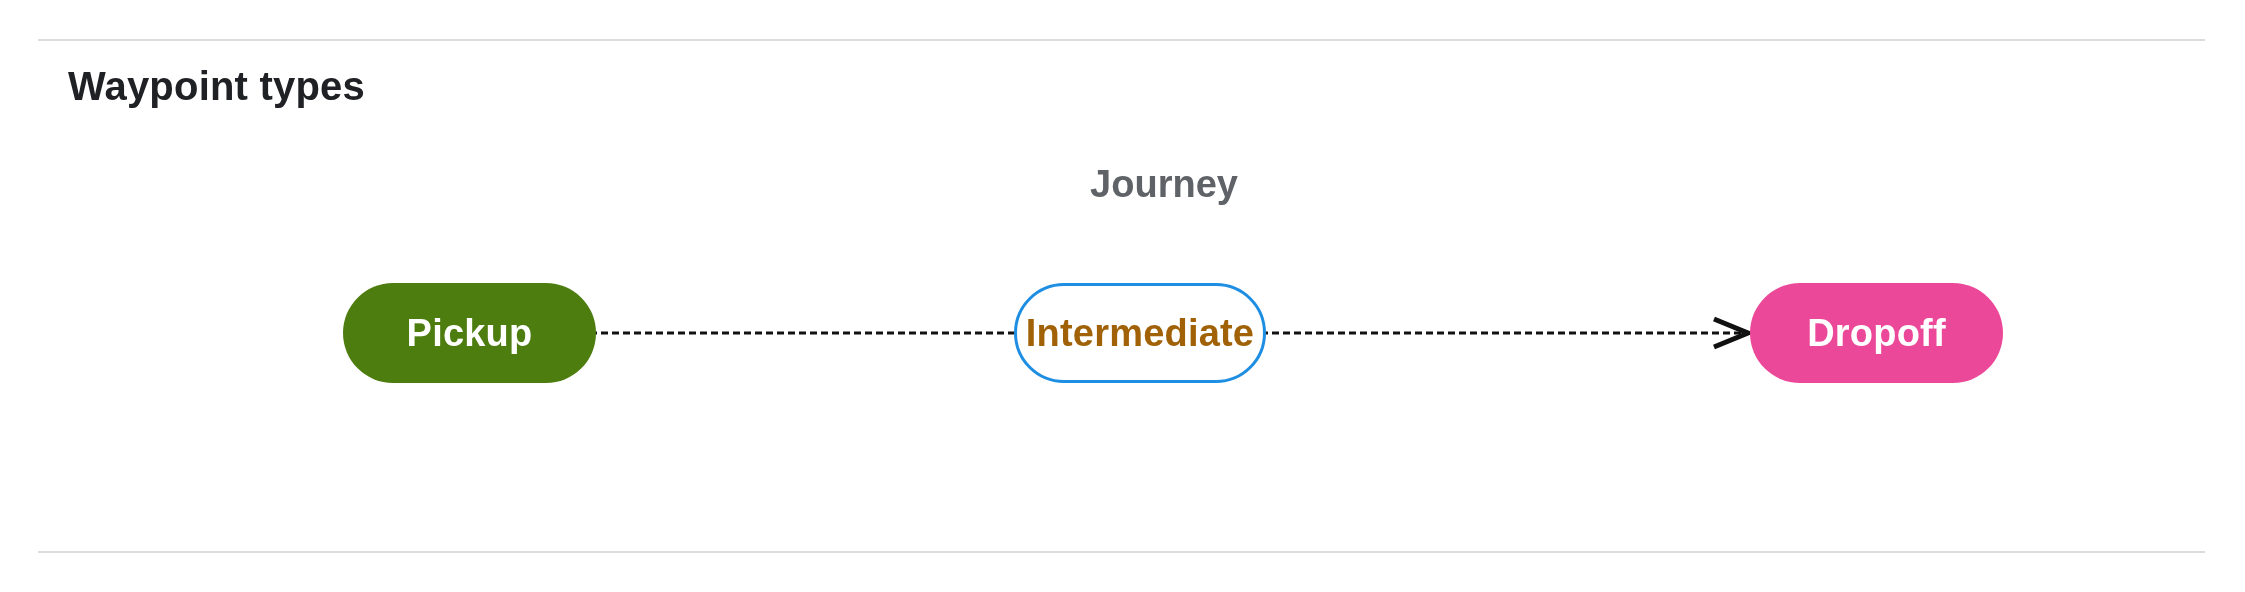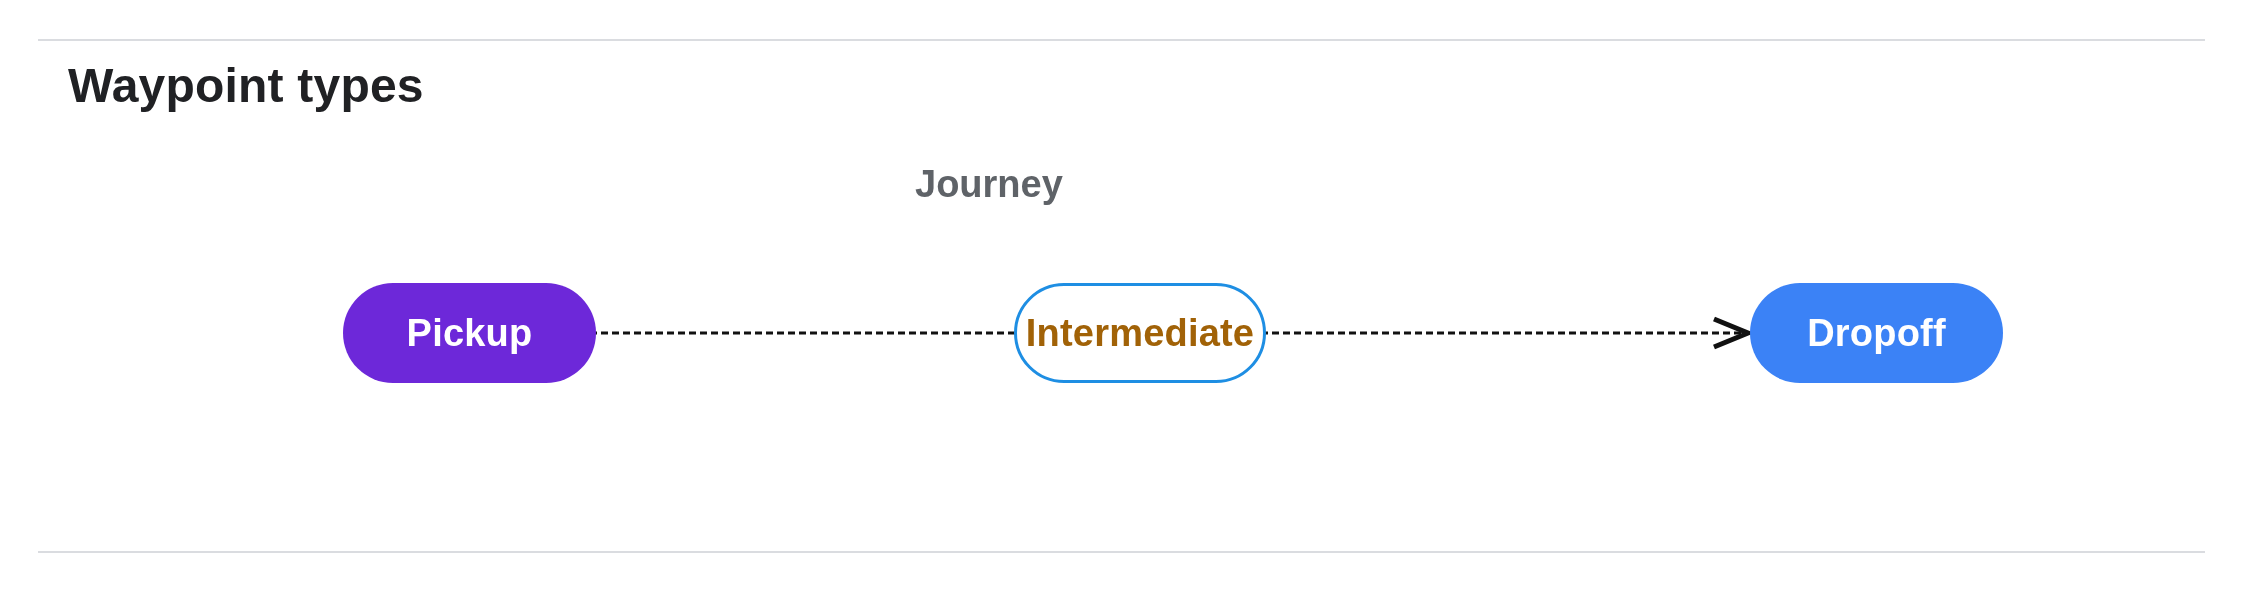--- a/index.html
+++ b/index.html
@@ -17,32 +17,33 @@
     height: 2px;
     background: #dadce0;
   }
   .divider-top { top: 39px; }
   .divider-bottom { top: 551px; }
 
   .page-title {
     position: absolute;
     left: 68px;
     top: 64px;
-    font-size: 48px;
+    font-size: 40px;
     line-height: 44px;
     font-weight: 700;
     color: #202124;
     letter-spacing: 0.2px;
   }
 
   .journey-label {
     position: absolute;
-    left: 915px;
+    left: 939px;
     top: 163px;
     width: 450px;
+    text-align: center;
     font-size: 38px;
     line-height: 42px;
     font-weight: 700;
     color: #5f6368;
   }
 
   .connector-svg {
     position: absolute;
     left: 0; top: 0;
     width: 2245px; height: 592px;
@@ -77,19 +78,19 @@
 
 <h2 class="page-title" style="color: rgb(32, 33, 36);">Waypoint types</h2>
 
 <div class="journey-label" style="color: rgb(95, 99, 104);">Journey</div>
 
 <svg class="connector-svg" viewBox="0 0 2245 592" xmlns="http://www.w3.org/2000/svg" aria-hidden="true">
   <line x1="590" y1="333" x2="1742" y2="333" stroke="#111111" stroke-width="3" stroke-dasharray="7 4"></line>
   <polyline points="1714,319 1748,333 1714,347" fill="none" stroke="#111111" stroke-width="5" stroke-linejoin="miter"></polyline>
 </svg>
 
-<div class="node node-pickup" style="background: #6d28d9; color: rgb(255, 255, 255); border-color: rgb(244, 157, 35);">Pickup</div>
+<div class="node node-pickup" style="background: #4d7c0f; color: rgb(255, 255, 255); border-color: rgb(244, 157, 35);">Pickup</div>
 
 <div class="node node-intermediate" style="background: rgb(255, 255, 255); color: #a16207; border-color: rgb(30, 142, 227);">Intermediate</div>
 
-<div class="node node-dropoff" style="background: #3b82f6; color: rgb(255, 255, 255); border-color: rgb(244, 157, 35);">Dropoff</div>
+<div class="node node-dropoff" style="background: #ec4899; color: rgb(255, 255, 255); border-color: rgb(244, 157, 35);">Dropoff</div>
 
 <div class="divider divider-bottom" style="background: rgb(218, 220, 224);"></div>
 
 </body></html>

